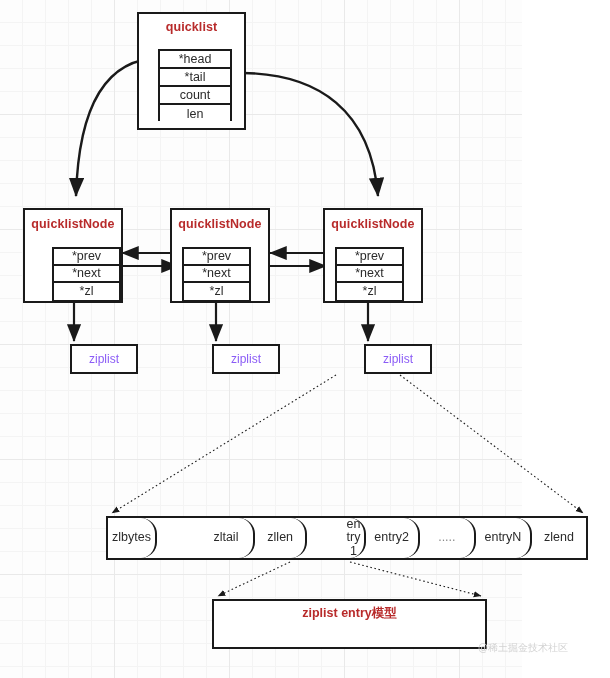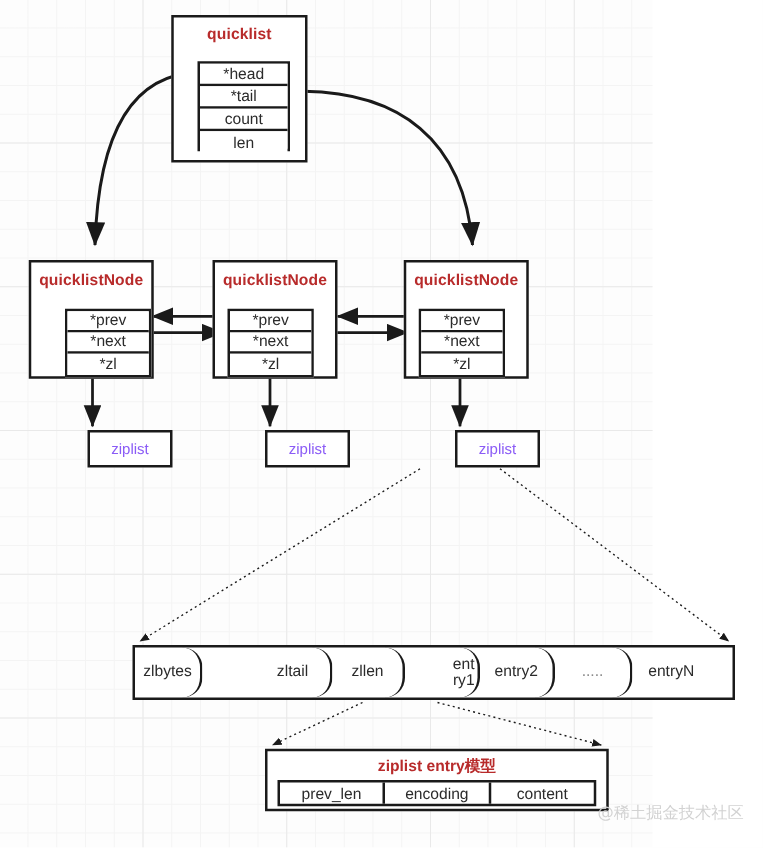--- a/index.html
+++ b/index.html
@@ -115,21 +115,21 @@
   #entry-model .emcell{
     flex:1;box-sizing:border-box;
     border-right:2px solid #1a1a1a;
     display:flex;align-items:center;justify-content:center;
     font-size:12.5px;color:#2b2b2b;
   }
   #entry-model .emcell:last-child{border-right:none;}
 
   #watermark{
     position:absolute;left:478px;top:641px;
-    font-size:13px;color:#d2d2d2;
+    font-size:10px;color:#d2d2d2;
     font-family:"DejaVu Sans",sans-serif;
     white-space:nowrap;
   }
 </style>
 </head>
 <body>
 
 <div id="canvas">
 
   <svg id="svglayer" viewBox="0 0 610 678" width="610" height="678">
@@ -207,26 +207,22 @@
   <div class="plainbox" style="left:334px;top:344px;width:68px;height:30px;">ziplist</div>
 
   <div id="ziplist-row">
     <div class="cell" style="width:54px;">zlbytes</div>
     <div class="cell" style="width:62px;margin-left:42px;">zltail</div>
     <div class="cell" style="width:58px;">zllen</div>
     <div class="cell" style="width:60px;padding-left:38px;">entry1</div>
     <div class="cell" style="width:60px;">entry2</div>
     <div class="cell" style="width:62px;color:#8a8a8a;">.....</div>
     <div class="cell" style="width:62px;">entryN</div>
+    <div class="cell" style="width:60px;">zlend</div>
   </div>
 
   <div id="entry-model">
     <div class="emtitle">ziplist entry模型</div>
-    <div class="emrow">
-      <div class="emcell">prev_len</div>
-      <div class="emcell">encoding</div>
-      <div class="emcell">content</div>
-    </div>
   </div>
 
   <div id="watermark">@稀土掘金技术社区</div>
 
 </div>
 
 </body></html>

